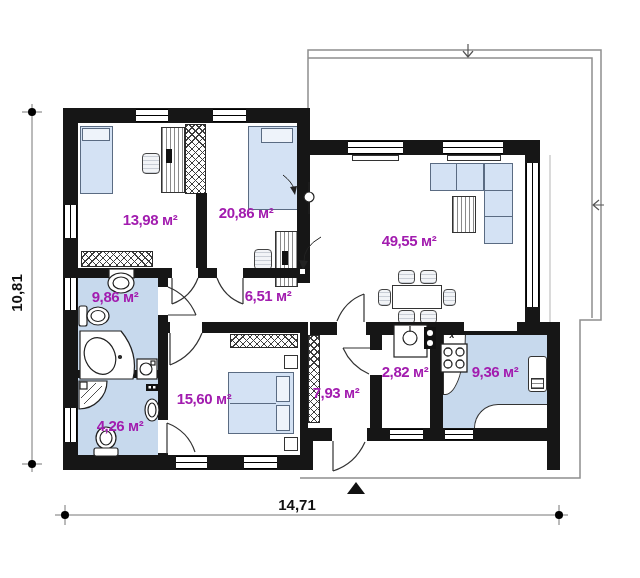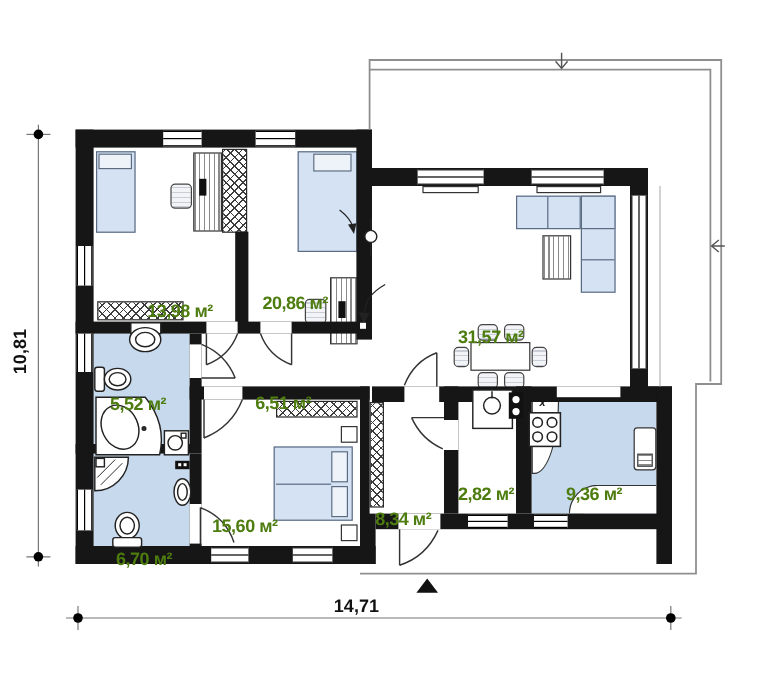--- a/index.html
+++ b/index.html
@@ -22,21 +22,21 @@
           background-image:repeating-linear-gradient(90deg,#8a8a8a 0 1px,transparent 1px 4px); }
   .hh   { position:absolute; background-color:#fff; border:1px solid #333;
           background-image:repeating-linear-gradient(0deg,#8a8a8a 0 1px,transparent 1px 4px); }
   .blk  { position:absolute; background:#111; }
   .win  { position:absolute; background-color:#fff; background-repeat:no-repeat; }
   .win-h{ border-top:1px solid #000; border-bottom:1px solid #000;
           background-image:linear-gradient(#000,#000); background-size:100% 1px; background-position:50% 50%; }
   .win-v{ border-left:1px solid #000; border-right:1px solid #000;
           background-image:linear-gradient(#000,#000); background-size:1px 100%; background-position:50% 0; }
   .rlabel { position:absolute; transform:translate(-50%,-50%); font-weight:bold; font-size:15px;
-            letter-spacing:-0.4px; color:#4d7c0f; white-space:nowrap; z-index:30;margin-top:41px; }
+            letter-spacing:-0.4px; color:#a21caf; white-space:nowrap; z-index:30; }
   .xmark  { position:absolute; transform:translate(-50%,-50%); font-style:italic; font-weight:bold;
             font-size:9px; color:#111; z-index:30; }
   svg.overlay { position:absolute; left:0; top:0; z-index:20; }
 </style>
 </head>
 <body>
 
 <div id="plan">
 
   <div class="wet" style="left:78px;top:278px;width:80px;height:92px;"></div>
@@ -242,23 +242,23 @@
       <circle cx="65" cy="515" r="4" fill="#000"></circle>
       <circle cx="559" cy="515" r="4" fill="#000"></circle>
       <text x="297" y="510" text-anchor="middle" font-family="Liberation Sans, sans-serif" font-size="15" font-weight="bold" fill="#111">14,71</text>
     </g>
 
     <polygon points="347,494 365,494 356,482" fill="#111"></polygon>
   </svg>
 
   <div class="rlabel" style="left:150px;top:219px;">13,98 м²</div>
   <div class="rlabel" style="left:246px;top:212px;">20,86 м²</div>
-  <div class="rlabel" style="left:409px;top:240px;">31,57 м²</div>
-  <div class="rlabel" style="left:115px;top:296px;">5,52 м²</div>
-  <div class="rlabel" style="left:236px;top:295px;">6,51 м²</div>
+  <div class="rlabel" style="left:409px;top:240px;">49,55 м²</div>
+  <div class="rlabel" style="left:115px;top:296px;">9,86 м²</div>
+  <div class="rlabel" style="left:268px;top:295px;">6,51 м²</div>
   <div class="rlabel" style="left:204px;top:398px;">15,60 м²</div>
-  <div class="rlabel" style="left:120px;top:425px;">6,70 м²</div>
-  <div class="rlabel" style="left:336px;top:392px;">8,34 м²</div>
+  <div class="rlabel" style="left:120px;top:425px;">4,26 м²</div>
+  <div class="rlabel" style="left:336px;top:392px;">7,93 м²</div>
   <div class="rlabel" style="left:405px;top:371px;">2,82 м²</div>
   <div class="rlabel" style="left:495px;top:371px;">9,36 м²</div>
   <div class="xmark" style="left:452px;top:335px;">x</div>
 
 </div>
 
 </body></html>

